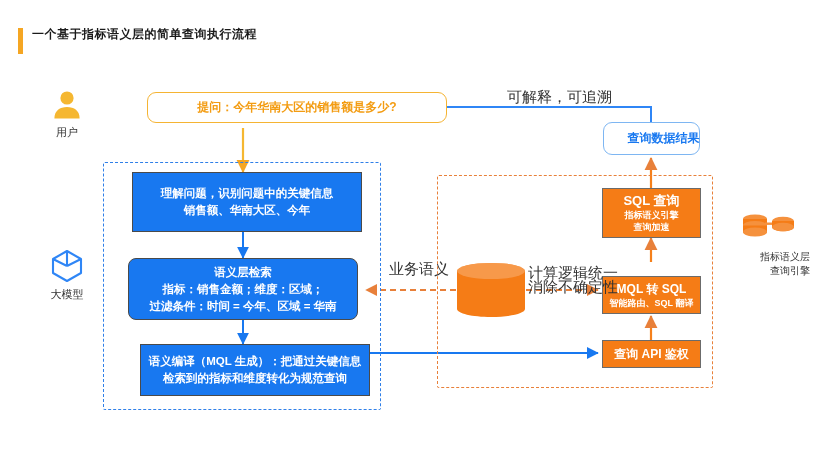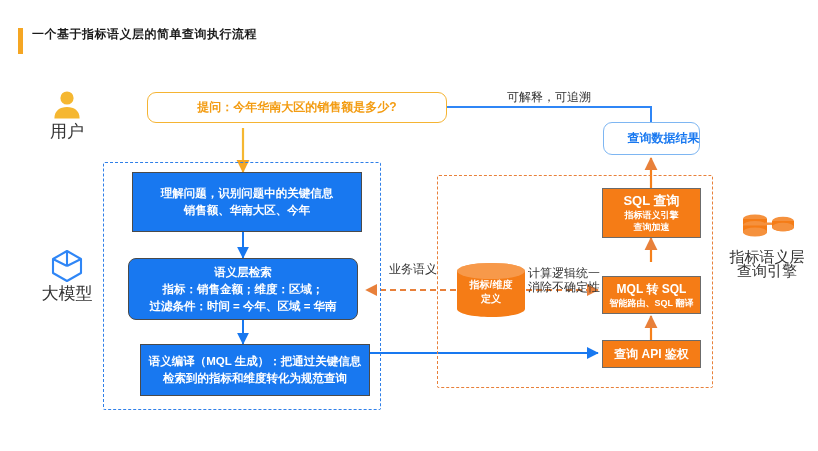--- a/index.html
+++ b/index.html
@@ -37,35 +37,35 @@
     letter-spacing: 0.5px;
     white-space: nowrap;
   }
   
   .actor {
     position: absolute;
     text-align: center;
     width: 70px;
   }
   .actor-label {
-    font-size: 17px;
+    font-size: 11px;
     color: #333333;
     margin-top: 3px;
     line-height: 14px;
   }
   .actor-icon {
     display: block;
     margin: 0 auto;
   }
   
   .side-note {
     position: absolute;
-    text-align: center;
+    text-align: right;
     width: 86px;
-    font-size: 15px;
+    font-size: 10px;
     color: #333333;
     line-height: 14px;
   }
   
   .dash-box {
     position: absolute;
     box-sizing: border-box;
     border-radius: 2px;
   }
   .dash-blue {
@@ -122,21 +122,21 @@
   .pill-blue {
     border: 1.4px solid #7eb6f2;
     color: #1878f0;
     font-size: 12px;
     background: #ffffff;
     padding-left: 24px;
   }
   
   .flabel {
     position: absolute;
-    font-size: 12px;
+    font-size: 15px;
     color: #333333;
     white-space: nowrap;
     line-height: 14px;
   }
   
   #wires {
     position: absolute;
     left: 0;
     top: 0;
     width: 818px;
@@ -255,24 +255,20 @@
   <div class="node node-orange" style="left:602px; top:340px; width:99px; height:28px;">
     <span class="node-line t-mid">查询 API 鉴权</span>
   </div>
 
   <div style="position:absolute; left:456px; top:262px; width:70px; height:58px;">
     <svg width="70" height="58" viewBox="0 0 70 58">
       <ellipse cx="35" cy="9" rx="34" ry="8" fill="#f7994a"></ellipse>
       <path d="M1,9 L1,47 C1,51.4 16.2,55 35,55 C53.8,55 69,51.4 69,47 L69,9 Z" fill="#f57c16"></path>
       <ellipse cx="35" cy="9" rx="34" ry="8" fill="#f7994a"></ellipse>
     </svg>
-    <div style="position:absolute; left:0; top:16px; width:70px; text-align:center; color:#ffffff; font-size:10px; font-weight:bold; line-height:14px;">
-      <span style="display:block;">指标/维度</span>
-      <span style="display:block;">定义</span>
-    </div>
   </div>
 
   <div class="flabel" style="left:507px; top:90px;">可解释，可追溯</div>
   <div class="flabel" style="left:389px; top:262px;">业务语义</div>
   <div class="flabel" style="left:528px; top:266px;">计算逻辑统一</div>
   <div class="flabel" style="left:528px; top:280px;">消除不确定性</div>
 
 </div>
 
 </body></html>

